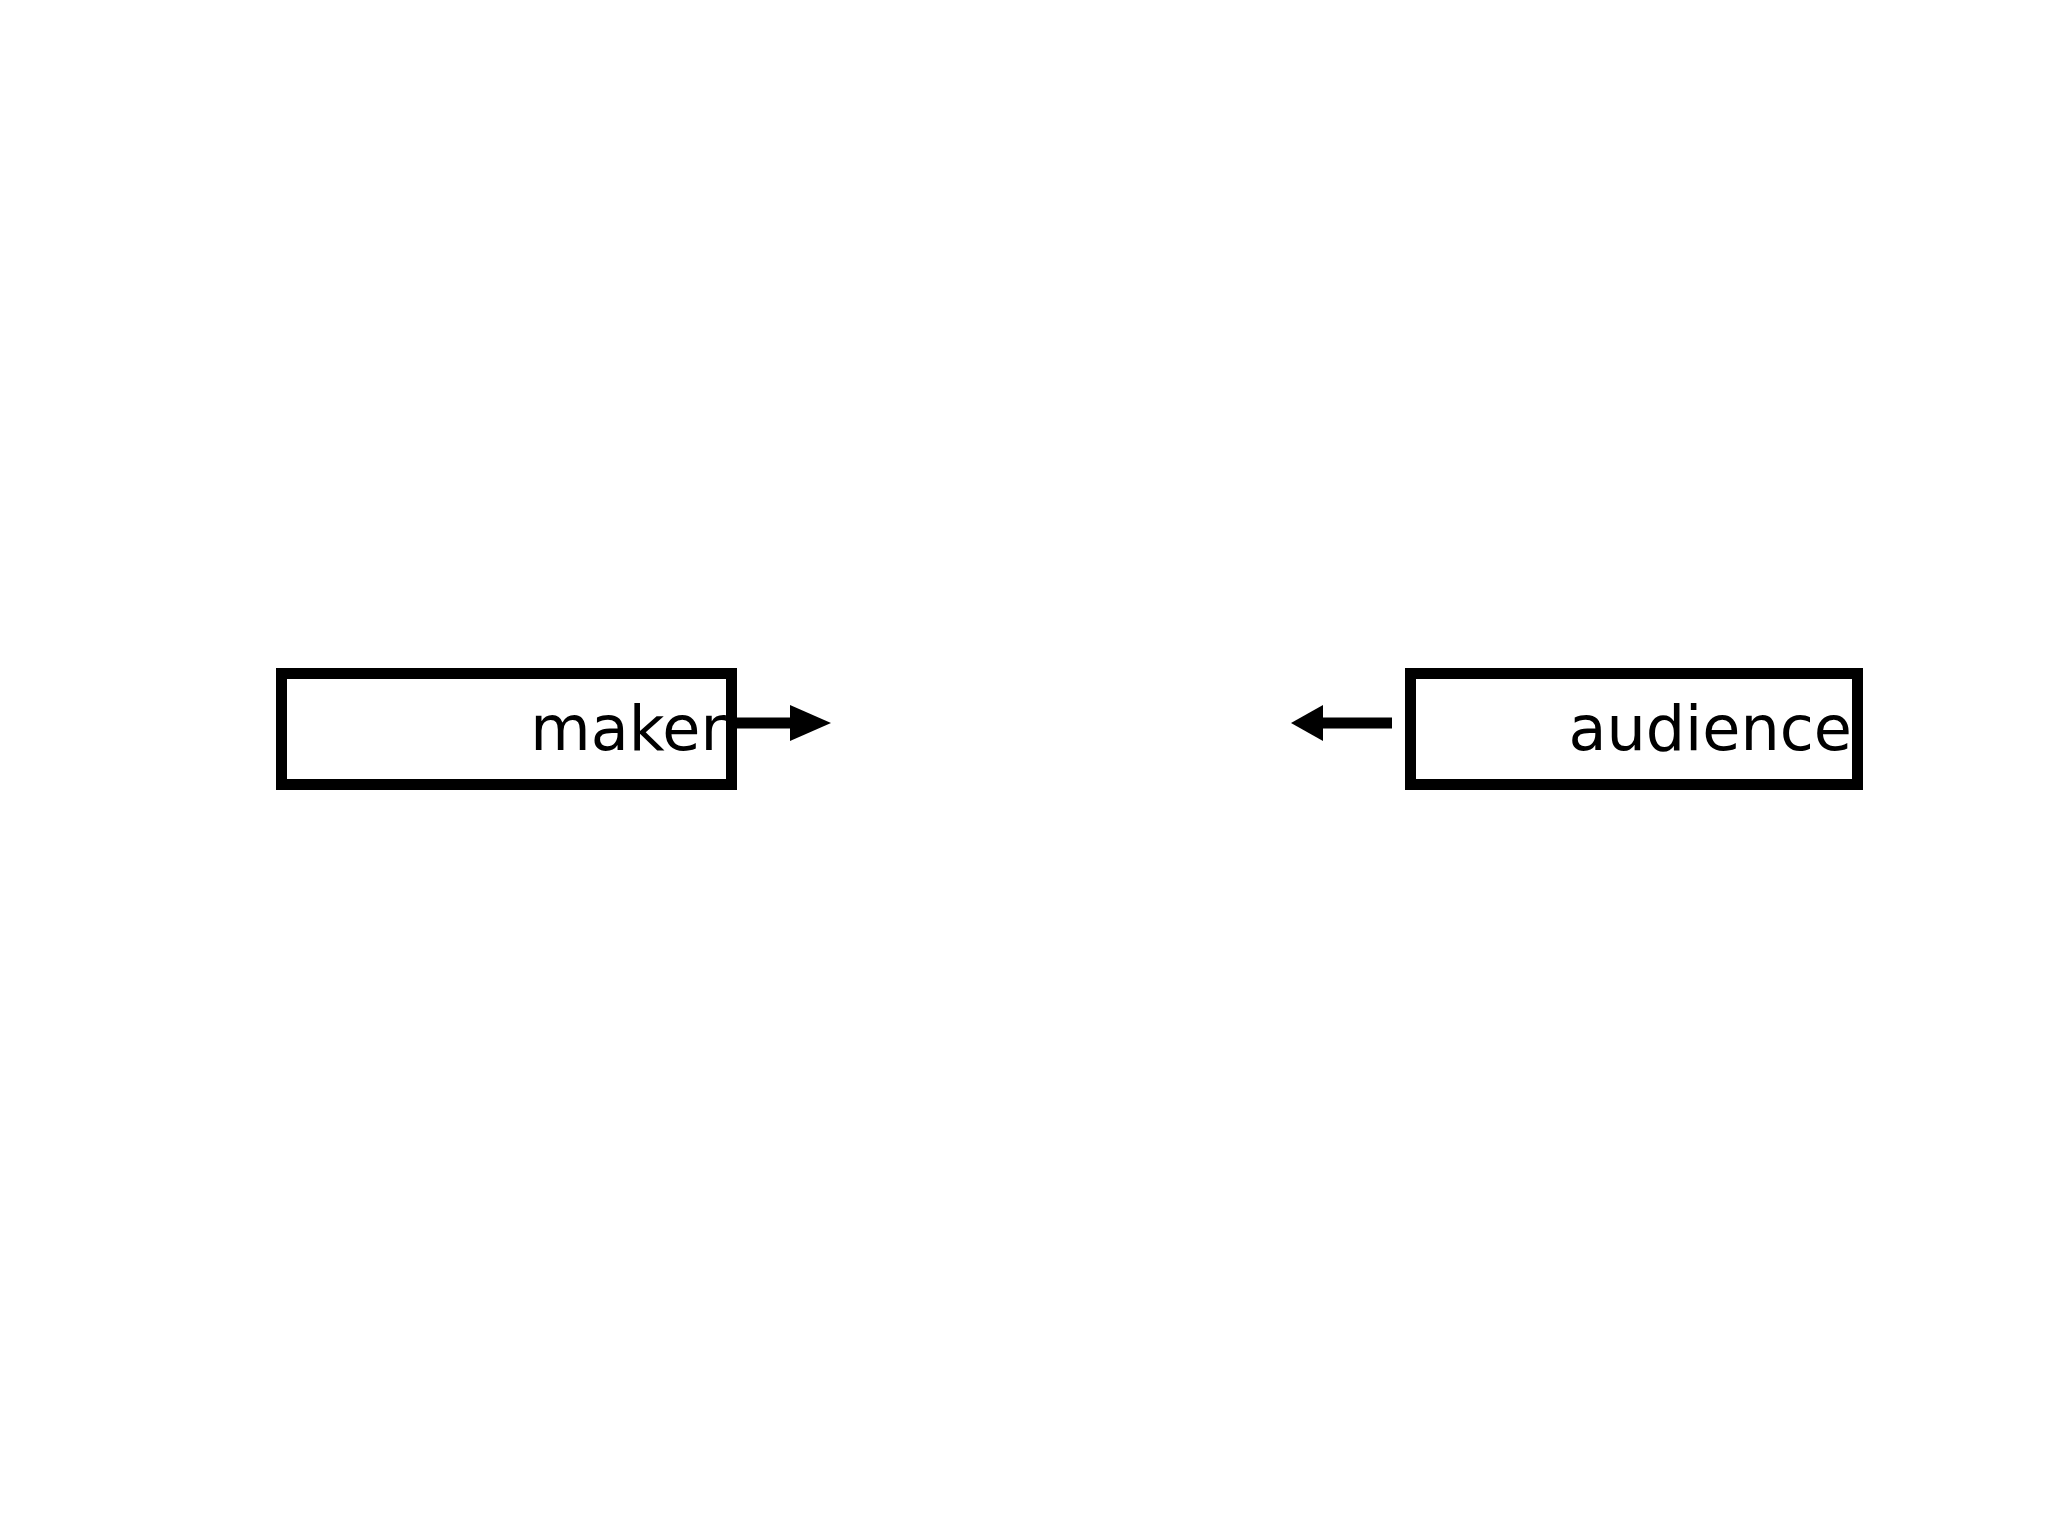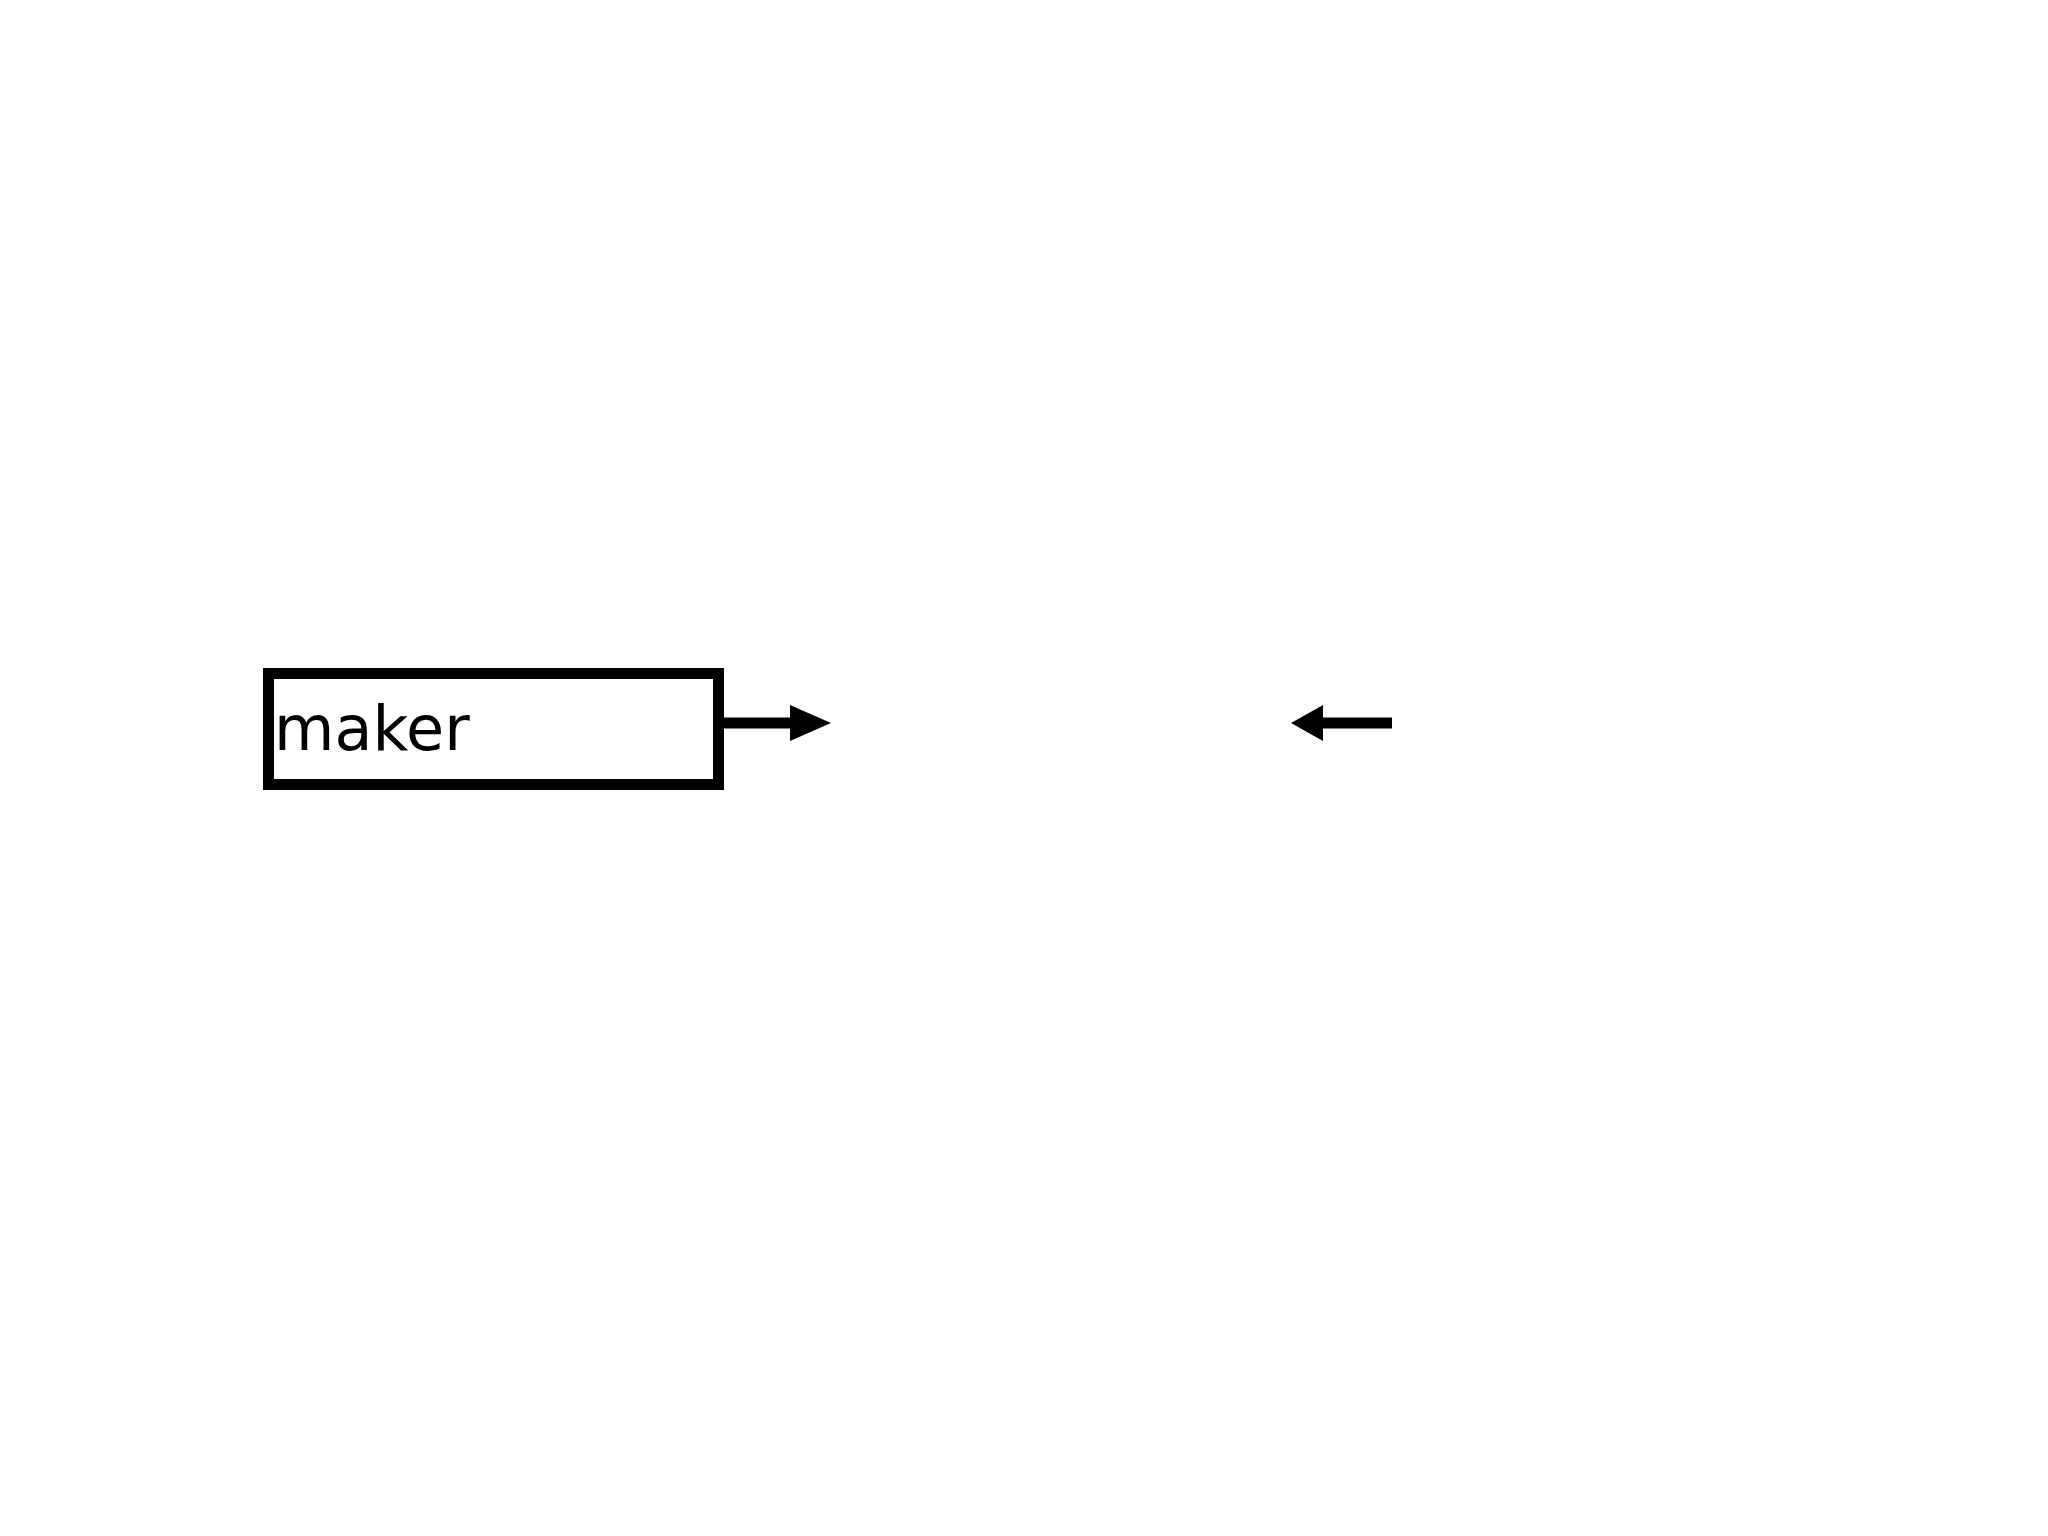--- a/index.html
+++ b/index.html
@@ -28,21 +28,22 @@
     height: 1536px;
     display: block;
   }
   .node-box {
     position: absolute;
     box-sizing: border-box;
     background: #ffffff;
     border: 11px solid #000000;
     display: flex;
     align-items: center;
-    justify-content: flex-start;
+    justify-content: flex-end;
+    margin-left: 13px;
   }
   .node-label {
     font-family: "DejaVu Sans", "Liberation Sans", sans-serif;
     font-size: 62px;
     font-weight: 400;
     color: #000000;
     line-height: 1;
     letter-spacing: 0px;
     white-space: nowrap;
     user-select: none;
@@ -67,14 +68,17 @@
       <line x1="1392" y1="723" x2="1318" y2="723" stroke="#000000" stroke-width="11"></line>
       <polygon points="1323,705 1323,741 1291,723" fill="#000000"></polygon>
     </g>
   </svg>
 
   <div class="node-box" id="node-maker">
     <span class="node-label">maker</span>
   </div>
 
 
+  <div class="node-box" id="node-audience">
+    <span class="node-label">audience</span>
+  </div>
 
 </div>
 
 </body></html>

